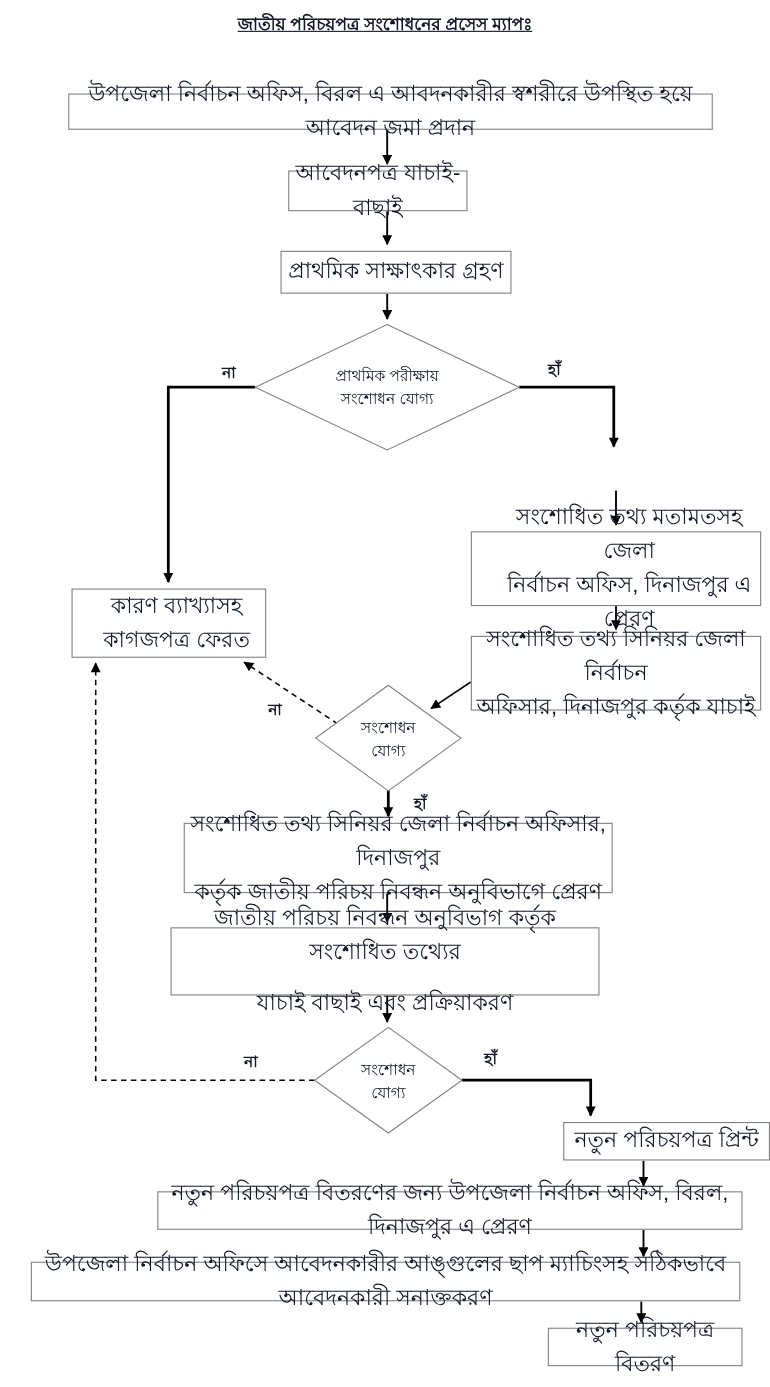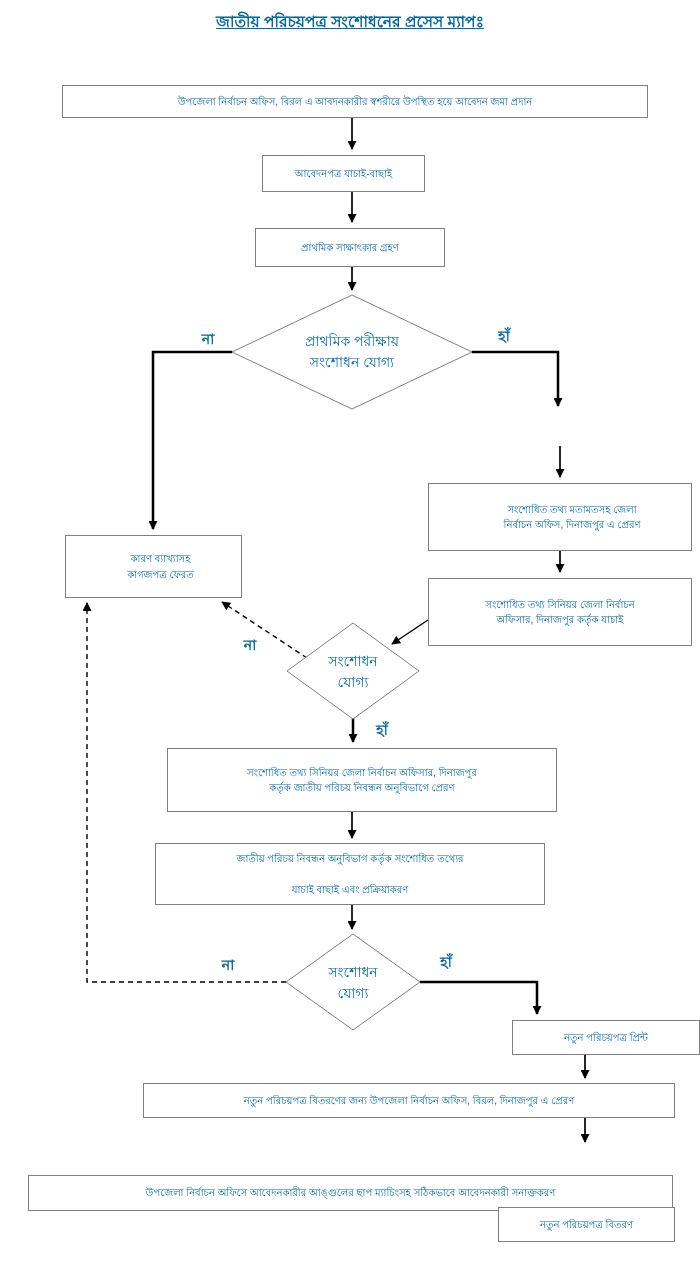--- a/index.html
+++ b/index.html
@@ -1,29 +1,29 @@
 <!DOCTYPE html>
 <html><head>
 <meta charset="utf-8">
 <style>
   html,body{margin:0;padding:0;background:#ffffff;}
   #canvas{
     position:relative;width:700px;height:1261px;background:#ffffff;
     font-family:"Liberation Sans","DejaVu Sans",sans-serif;
-    color:#0369a1;overflow:hidden;
+    color:#0f172a;overflow:hidden;
   }
   #wires{position:absolute;left:0;top:0;width:700px;height:1261px;z-index:0;}
   .title{
     position:absolute;left:0;top:10px;width:700px;text-align:center;
     font-size:15.5px;font-weight:bold;text-decoration:underline;z-index:2;
   }
   .node{
     position:absolute;background:#ffffff;border:1px solid #808080;
     display:flex;flex-direction:column;align-items:center;justify-content:center;
-    text-align:center;font-size:10px;line-height:1.55;z-index:1;box-sizing:border-box;
+    text-align:center;font-size:20px;line-height:1.55;z-index:1;box-sizing:border-box;
     padding:1px 4px;
   }
   .dlabel{
     position:absolute;display:flex;flex-direction:column;align-items:center;
     justify-content:center;text-align:center;font-size:14px;line-height:1.5;z-index:2;
   }
   .branch{
     position:absolute;font-size:14px;font-weight:bold;text-align:center;
     width:36px;z-index:2;
   }
@@ -69,21 +69,21 @@
   <div class="title">জাতীয় পরিচয়পত্র সংশোধনের প্রসেস ম্যাপঃ</div>
 
   <div class="node" style="left:62px;top:85px;width:586px;height:33px;">
     <div>উপজেলা নির্বাচন অফিস, বিরল এ আবদনকারীর স্বশরীরে উপস্থিত হয়ে আবেদন জমা প্রদান</div>
   </div>
 
   <div class="node" style="left:262px;top:155px;width:163px;height:37px;">
     <div>আবেদনপত্র যাচাই-বাছাই</div>
   </div>
 
-  <div class="node" style="left:255px;top:228px;width:190px;height:39px;">
+  <div class="node" style="left:255px;top:228px;width:210px;height:39px;">
     <div>প্রাথমিক সাক্ষাৎকার গ্রহণ</div>
   </div>
 
   <div class="dlabel" style="left:262px;top:320px;width:180px;height:64px;">
     <div>প্রাথমিক পরীক্ষায়</div>
     <div>সংশোধন যোগ্য</div>
   </div>
 
 
   <div class="node" style="left:428px;top:483px;width:264px;height:68px;padding-left:28px;">
@@ -122,21 +122,21 @@
   </div>
 
   <div class="node" style="left:512px;top:1020px;width:188px;height:35px;">
     <div>নতুন পরিচয়পত্র প্রিন্ট</div>
   </div>
 
   <div class="node" style="left:143px;top:1083px;width:532px;height:35px;">
     <div>নতুন পরিচয়পত্র বিতরণের জন্য উপজেলা নির্বাচন অফিস, বিরল, দিনাজপুর এ প্রেরণ</div>
   </div>
 
-  <div class="node" style="left:28px;top:1147px;width:645px;height:36px;margin-top:28px;">
+  <div class="node" style="left:28px;top:1147px;width:645px;height:36px;">
     <div>উপজেলা নির্বাচন অফিসে আবেদনকারীর আঙ্গুলের ছাপ ম্যাচিংসহ সঠিকভাবে আবেদনকারী সনাক্তকরণ</div>
   </div>
 
   <div class="node" style="left:498px;top:1207px;width:177px;height:35px;">
     <div>নতুন পরিচয়পত্র বিতরণ</div>
   </div>
 
   <div class="branch" style="left:190px;top:328px;">না</div>
   <div class="branch" style="left:486px;top:325px;">হাঁ</div>
   <div class="branch" style="left:232px;top:634px;">না</div>

